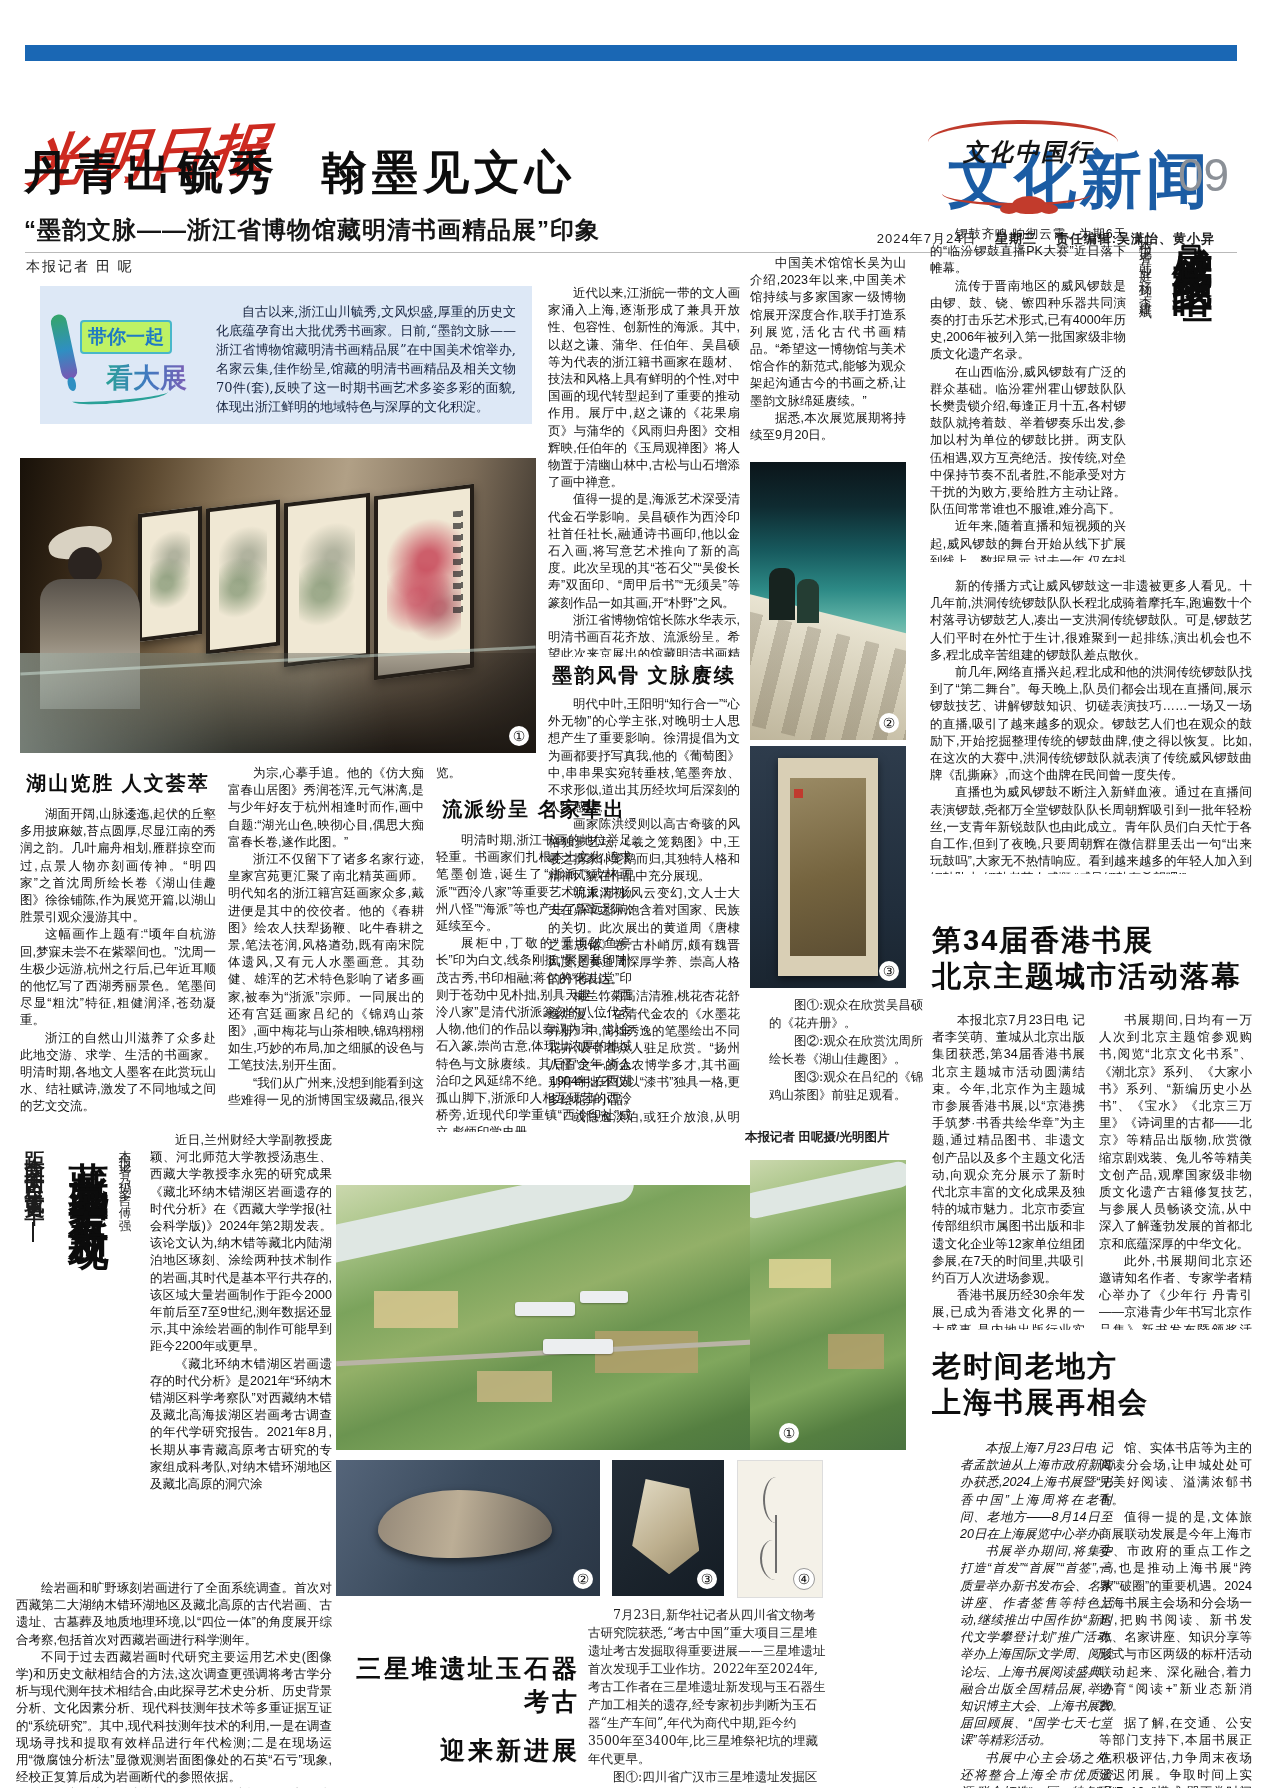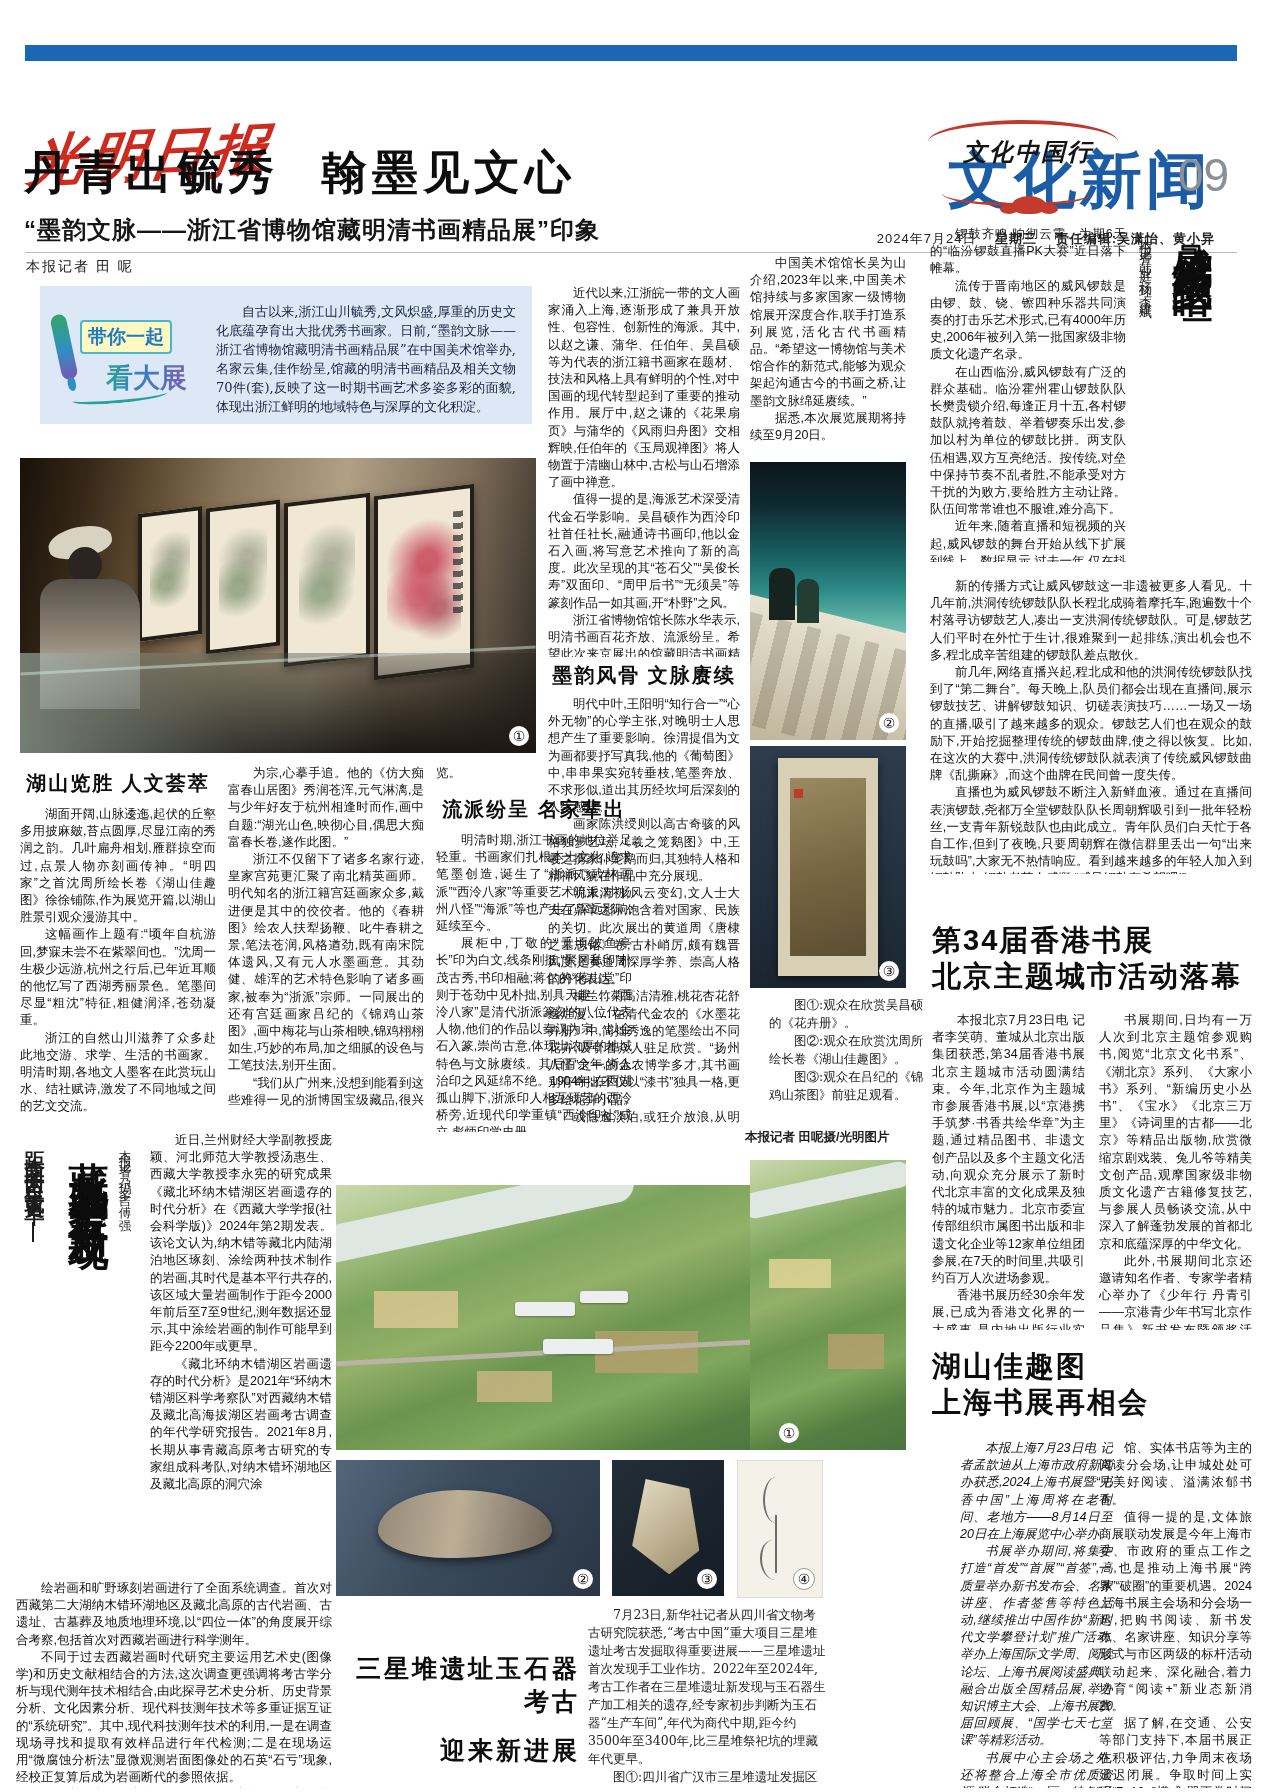--- a/index.html
+++ b/index.html
@@ -21,21 +21,21 @@
   .h1 .gap{display:inline-block;width:42px;}
   .h2{left:24px;top:214px;width:780px;font-size:24px;font-weight:700;color:#161616;letter-spacing:1px;}
   .byline{left:26px;top:258px;font-size:14px;color:#222;letter-spacing:2px;}
   .introbox{left:40px;top:286px;width:492px;height:138px;background:#dde8f6;}
   .logo{position:absolute;left:14px;top:26px;width:148px;height:92px;}
   .logo .brush{position:absolute;left:2px;top:2px;width:16px;height:66px;border-radius:8px;
       background:linear-gradient(180deg,#35a56a,#2f8fc2 55%,#7a55b3);transform:rotate(-12deg);}
   .logo .brush:after{content:"";position:absolute;left:4px;bottom:-12px;width:8px;height:14px;
       background:#2f8fc2;border-radius:50% 50% 60% 60%;}
   .logo .l1{position:absolute;left:26px;top:8px;font-size:19px;font-weight:800;color:#1f7ac4;
-      border:2px solid #49b7c9;border-radius:4px;padding:2px 6px;background:#fef9c3;}
+      border:2px solid #49b7c9;border-radius:4px;padding:2px 6px;background:#bef264;}
   .logo .l2{position:absolute;left:52px;top:48px;font-size:27px;font-weight:900;
       color:#2a8ab0;background:linear-gradient(90deg,#2aa198,#3f7ac0,#7a5fb5);
       -webkit-background-clip:text;background-clip:text;-webkit-text-fill-color:transparent;}
   .logo .swoosh{position:absolute;left:18px;top:78px;width:96px;height:10px;border-bottom:3px solid #2aa198;
       border-radius:0 0 60% 40%;transform:rotate(-4deg);}
   .introtext{position:absolute;left:176px;top:16px;width:300px;font-size:13px;line-height:19px;
       text-align:justify;color:#15233f;font-family:"DejaVu Serif",serif;}
   .introtext p{margin:0;text-indent:2em;}
   
   .col{font-size:12.5px;line-height:17.2px;text-align:justify;overflow:hidden;}
@@ -279,21 +279,21 @@
   <div class="abs col" style="left:932px;top:1012px;width:153px;height:318px;">
       <p>本报北京7月23日电 记者李笑萌、董城从北京出版集团获悉,第34届香港书展北京主题城市活动圆满结束。今年,北京作为主题城市参展香港书展,以“京港携手筑梦·书香共绘华章”为主题,通过精品图书、非遗文创产品以及多个主题文化活动,向观众充分展示了新时代北京丰富的文化成果及独特的城市魅力。北京市委宣传部组织市属图书出版和非遗文化企业等12家单位组团参展,在7天的时间里,共吸引约百万人次进场参观。</p>
       <p>香港书展历经30余年发展,已成为香港文化界的一大盛事,是内地出版行业实现“文化走出去”、推动国际交流合作的重要平台。本届香港书展,北京市携近千种、3000余册北京优秀图书参展。</p>
     </div>
   <div class="abs col" style="left:1099px;top:1012px;width:153px;height:318px;">
       <p>书展期间,日均有一万人次到北京主题馆参观购书,阅览“北京文化书系”、《潮北京》系列、《大家小书》系列、“新编历史小丛书”、《宝水》《北京三万里》《诗词里的古都——北京》等精品出版物,欣赏微缩京剧戏装、兔儿爷等精美文创产品,观摩国家级非物质文化遗产古籍修复技艺,与参展人员畅谈交流,从中深入了解蓬勃发展的首都北京和底蕴深厚的中华文化。</p>
       <p>此外,书展期间北京还邀请知名作者、专家学者精心举办了《少年行 丹青引——京港青少年书写北京作品集》新书发布暨颁奖活动、纪念梅兰芳先生诞辰130周年出版文化交流活动及“梅兰芳剧照展”、京港作家对谈等多场文化交流活动。</p>
     </div>
 
   <div class="abs midhead" style="left:932px;top:1348px;width:322px;">
-    <div>湖山佳趣图</div>
+    <div>老时间老地方</div>
     <div>上海书展再相会</div>
   </div>
   <div class="abs col" style="left:960px;top:1440px;width:153px;height:348px;font-style:italic;">
       <p>本报上海7月23日电 记者孟歆迪从上海市政府新闻办获悉,2024上海书展暨“书香中国”上海周将在老时间、老地方——8月14日至20日在上海展览中心举办。</p>
       <p>书展举办期间,将集中打造“首发”“首展”“首签”,高质量举办新书发布会、名家讲座、作者签售等特色活动,继续推出中国作协“新时代文学攀登计划”推广活动,举办上海国际文学周、阅读论坛、上海书展阅读盛典、融合出版全国精品展,举办知识博主大会、上海书展20届回顾展、“国学七天七堂课”等精彩活动。</p>
       <p>书展中心主会场之外,还将整合上海全市优质资源,联合打造“一区一特色”的分会场,做好以公共图书</p>
     </div>
   <div class="abs col" style="left:1099px;top:1440px;width:153px;height:348px;">
       <p>馆、实体书店等为主的阅读分会场,让申城处处可见美好阅读、溢满浓郁书香。</p>
       <p>值得一提的是,文体旅商展联动发展是今年上海市委、市政府的重点工作之一,也是推动上海书展“跨界”“破圈”的重要机遇。2024上海书展主会场和分会场一起,把购书阅读、新书发布、名家讲座、知识分享等形式与市区两级的标杆活动联动起来、深化融合,着力培育“阅读+”新业态新消费。</p>

